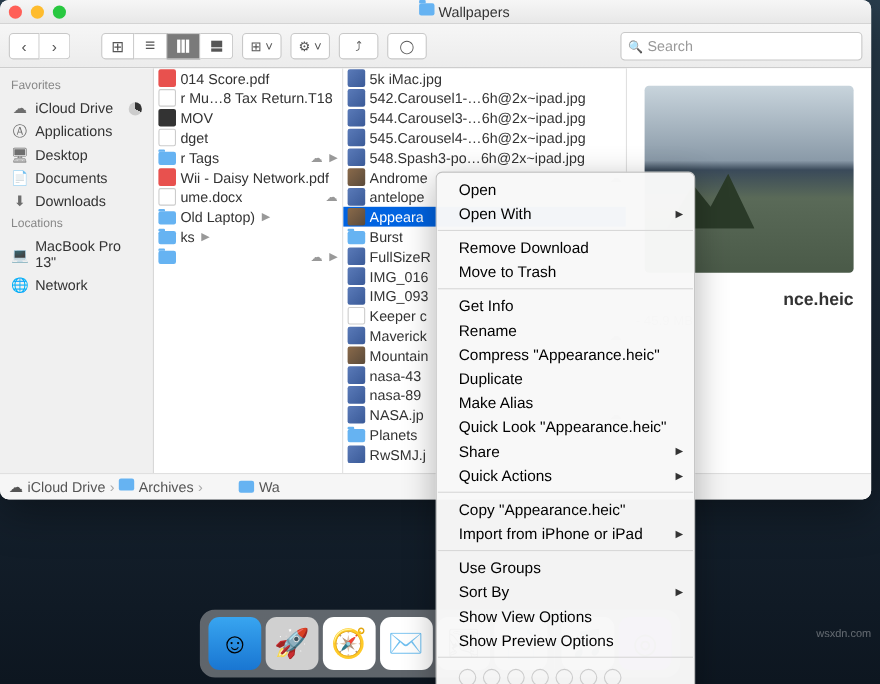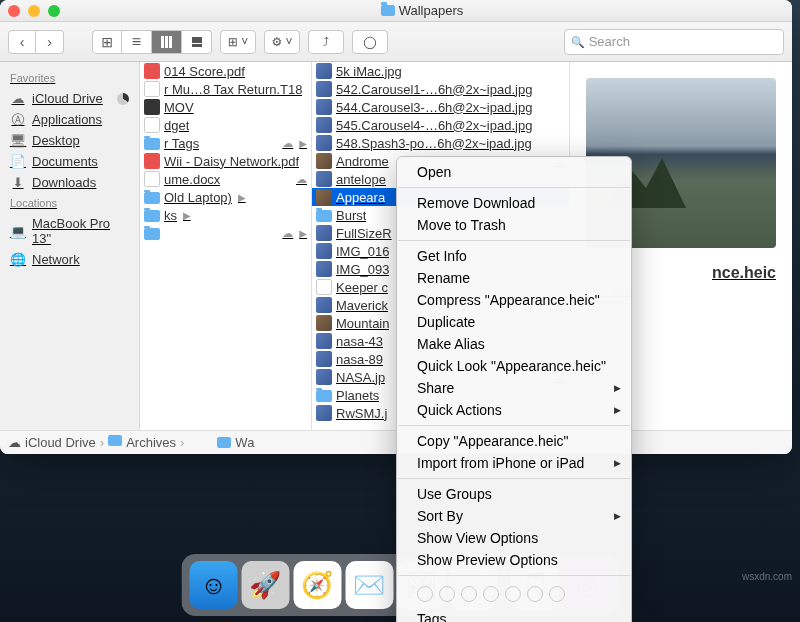--- a/index.html
+++ b/index.html
@@ -3,21 +3,21 @@
 <meta charset="utf-8">
 <style>
 * { margin:0; padding:0; box-sizing:border-box; font-family:-apple-system,"Helvetica Neue",Arial,sans-serif; font-size:13px; }
 body { width:800px; height:622px; background:#1a2836; overflow:hidden; position:relative; }
 .desktop-bg { position:absolute; inset:0; background:linear-gradient(180deg,#2a3f4f 0%,#1a2836 50%,#0d1620 100%); }
 .window { position:absolute; top:0; left:0; width:792px; height:454px; background:#fff; border-radius:8px; box-shadow:0 10px 40px rgba(0,0,0,0.4); display:flex; flex-direction:column; overflow:hidden; }
 .titlebar { height:22px; background:linear-gradient(#f6f6f6,#e8e8e8); border-bottom:1px solid #d0d0d0; display:flex; align-items:center; padding:0 8px; }
 .traffic { display:flex; gap:8px; }
 .dot { width:12px; height:12px; border-radius:50%; }
 .dot.r { background:#ff5f57; } .dot.y { background:#febc2e; } .dot.g { background:#28c840; }
-.title { flex:1; text-align:center; font-size:13px; color:#333; display:flex; align-items:center; justify-content:center; gap:4px; }
+.title { flex:1; text-align:center; font-size:13px; color:#333; display:flex; justify-content:center; gap:4px; }
 .folder-icon { width:14px; height:11px; background:#66b3f2; border-radius:2px; display:inline-block; position:relative; }
 .folder-icon::before { content:""; position:absolute; top:-3px; left:0; width:6px; height:3px; background:#66b3f2; border-radius:1px 1px 0 0; }
 .toolbar { height:40px; background:linear-gradient(#f6f6f6,#ececec); border-bottom:1px solid #c8c8c8; display:flex; align-items:center; padding:0 8px; gap:8px; }
 .nav-btns { display:flex; }
 .nav-btn { width:28px; height:24px; background:#fff; border:1px solid #c8c8c8; display:flex; align-items:center; justify-content:center; color:#555; font-size:14px; }
 .nav-btn:first-child { border-radius:4px 0 0 4px; }
 .nav-btn:last-child { border-radius:0 4px 4px 0; border-left:none; }
 .view-btns { display:flex; margin-left:20px; }
 .view-btn { width:30px; height:24px; background:#fff; border:1px solid #c8c8c8; border-left:none; display:flex; align-items:center; justify-content:center; }
 .view-btn:first-child { border-left:1px solid #c8c8c8; border-radius:4px 0 0 4px; }
@@ -27,21 +27,21 @@
 .icon-list::before { content:"≡"; font-size:16px; color:#555; }
 .icon-cols { display:flex; gap:1px; }
 .icon-cols span { width:3px; height:12px; background:#fff; }
 .icon-gallery { display:flex; flex-direction:column; gap:1px; align-items:center; }
 .icon-gallery span:first-child { width:10px; height:6px; background:#555; }
 .icon-gallery span:last-child { width:10px; height:3px; background:#555; }
 .action-btn { width:36px; height:24px; background:#fff; border:1px solid #c8c8c8; border-radius:4px; display:flex; align-items:center; justify-content:center; font-size:12px; color:#555; }
 .search { flex:1; max-width:220px; margin-left:auto; height:24px; background:#fff; border:1px solid #c8c8c8; border-radius:4px; display:flex; align-items:center; padding:12px 6px; gap:4px; color:#999; }
 .search-i::before { content:"🔍"; font-size:11px; }
 
-.body-row { flex:1; display:flex; overflow:hidden;text-decoration:underline; }
+.body-row { flex:1; display:flex; overflow:hidden; }
 .sidebar { width:140px; background:#f0f0f0; border-right:1px solid #d8d8d8; padding:6px 0; overflow:hidden; }
 .sb-head { font-size:11px; color:#888; padding:4px 10px; font-weight:500; }
 .sb-item { display:flex; align-items:center; gap:6px; padding:3px 10px; color:#333; font-size:13px; }
 .sb-i { width:16px; height:14px; display:flex; align-items:center; justify-content:center; color:#6e6e6e; font-size:13px; }
 .pie { width:12px; height:12px; border-radius:50%; background:conic-gradient(#333 0 120deg,#ccc 120deg 360deg); margin-left:auto; }
 
 .col { border-right:1px solid #e0e0e0; overflow:hidden; font-size:12px; color:#333; }
 .col1 { width:172px; }
 .col2 { width:258px; }
 .row { display:flex; align-items:center; gap:4px; padding:1px 4px; height:18px; white-space:nowrap; overflow:hidden; }
@@ -321,20 +321,21 @@
       <span class="pb-sep">›</span>
       <span style="display: flex; align-items: center; gap: 4px; margin-left: 29px;">
         <span class="pb-i"></span>
         <span>Wa</span>
       </span>
     </div>
 </div>
 
 <div class="ctx" id="ctx">
     <div class="ctx-item">Open</div>
+    <div class="ctx-item sub">Open With</div>
     <div class="ctx-sep"></div>
     <div class="ctx-item">Remove Download</div>
     <div class="ctx-item">Move to Trash</div>
     <div class="ctx-sep"></div>
     <div class="ctx-item">Get Info</div>
     <div class="ctx-item">Rename</div>
     <div class="ctx-item">Compress "Appearance.heic"</div>
     <div class="ctx-item">Duplicate</div>
     <div class="ctx-item">Make Alias</div>
     <div class="ctx-item">Quick Look "Appearance.heic"</div>

